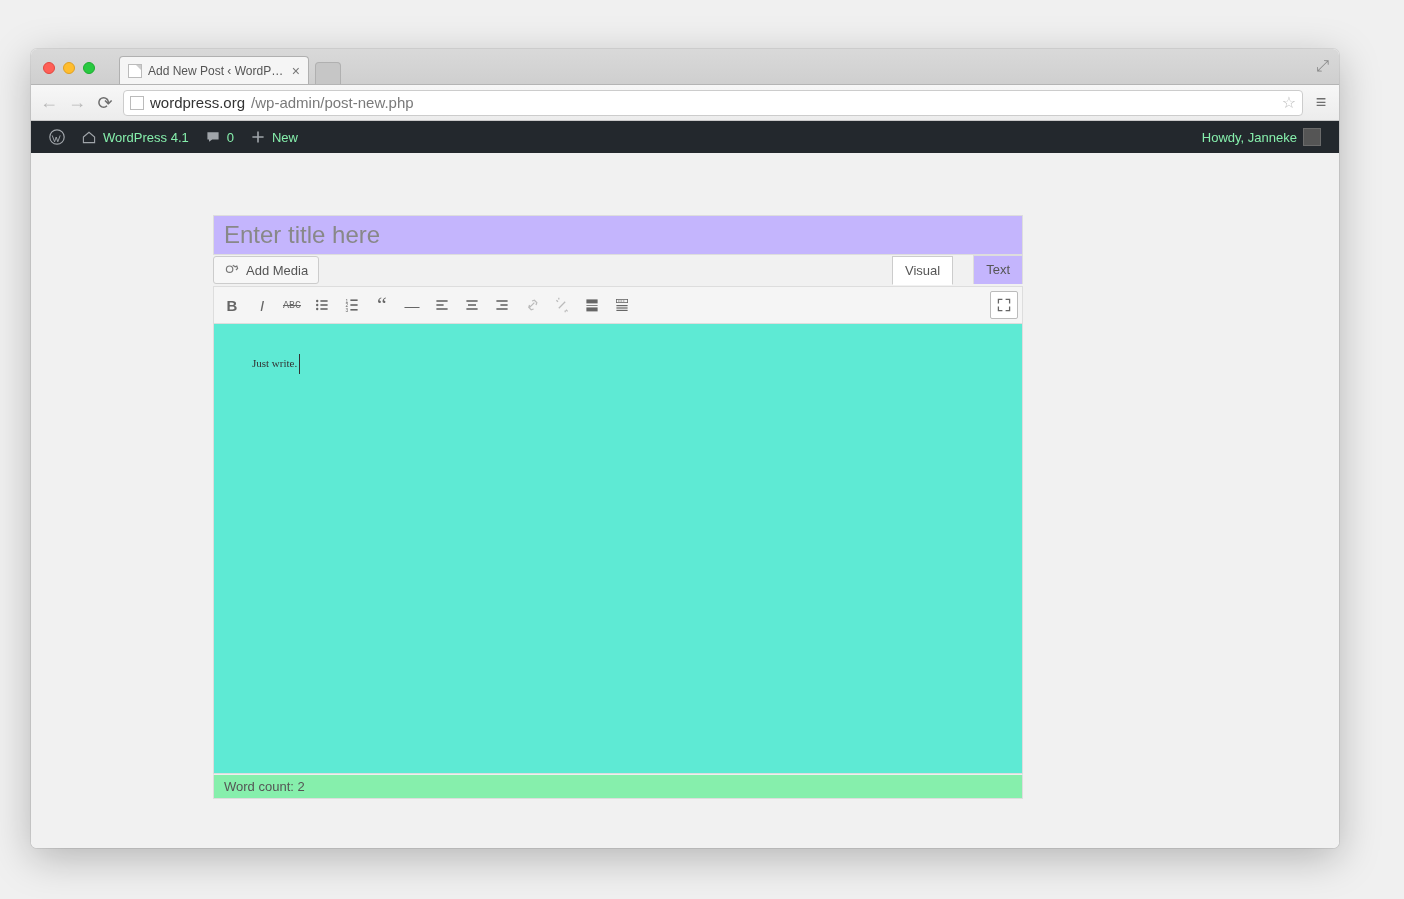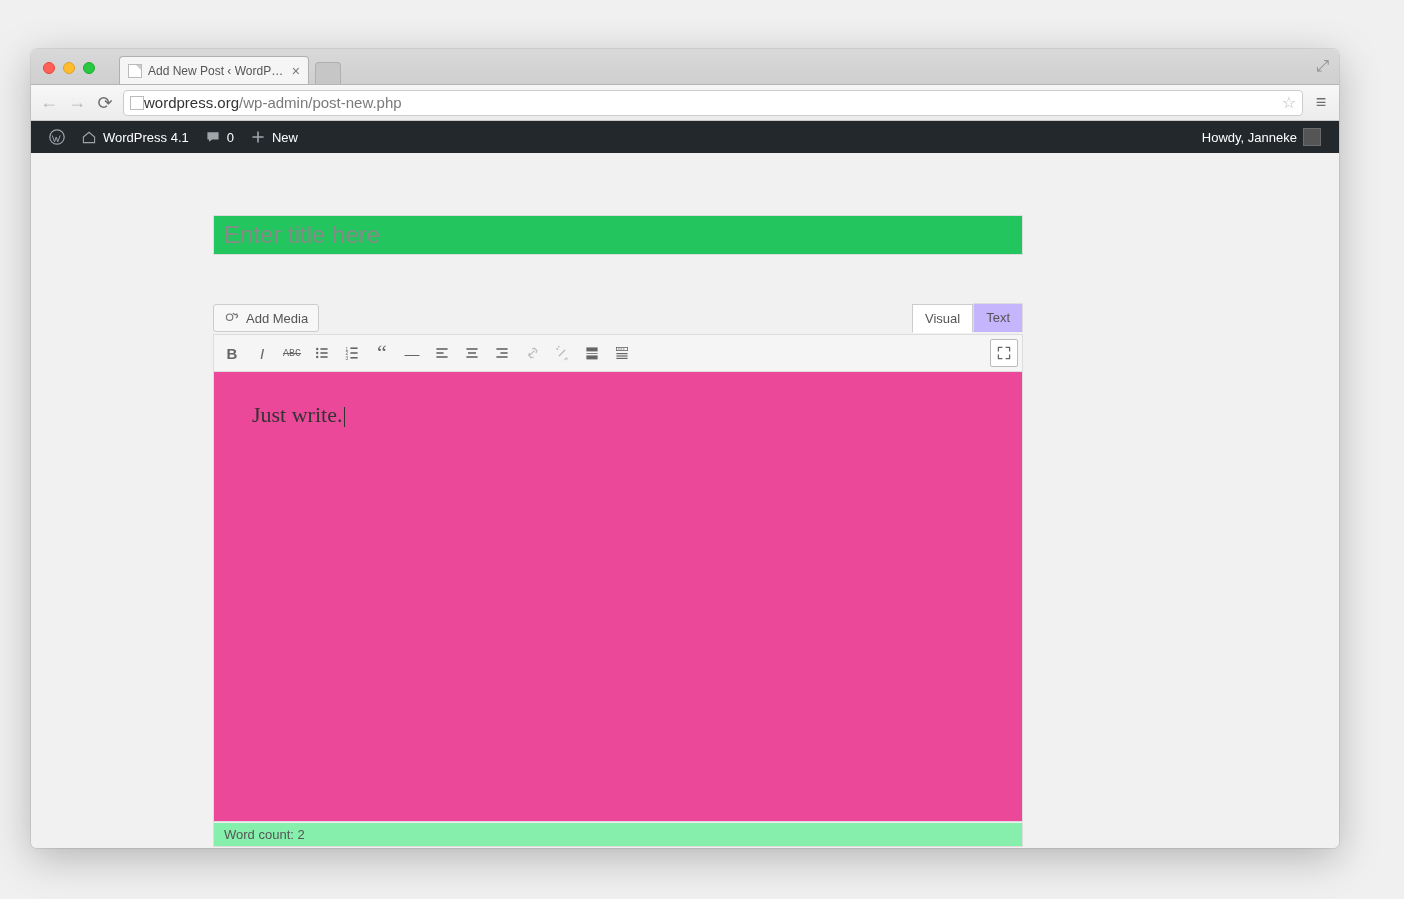--- a/index.html
+++ b/index.html
@@ -68,34 +68,35 @@
   .nav-btn.active { color:#6f6f6f; }
   .omnibox {
     flex:1;
     height:26px;
     border:1px solid #ccc;
     border-radius:4px;
     background:#fff;
     display:flex;
     align-items:center;
     padding:0 6px;
+    gap:6px;
     font-size:15px;
     color:#333;
   }
   .omnibox .page-ico { width:14px; height:14px; border:1px solid #bbb; background:#fff; }
   .omnibox .url-host { color:#333; }
   .omnibox .url-path { color:#7a7a7a;text-align:center; }
   .omnibox .star { margin-left:auto; color:#bbb; font-size:16px; }
   .menu-btn { color:#6f6f6f; font-size:18px; width:20px; text-align:center; }
 
   
   .wp-adminbar {
     height: 32px;
     background: #23282d;
-    color: #ffffff;
+    color: #86efac;
     display:flex;
     align-items:flex-end;
     font-size:13px;
     padding: 0 10px;
   }
   .wp-adminbar .item { display:flex; align-items:center; gap:6px; padding:0 8px; height:100%; }
   .wp-adminbar .spacer { flex:1; }
   .wp-adminbar svg { fill:#a0a5aa; }
   .avatar { width:18px; height:18px; background:#555; border:1px solid #6b6b6b; }
 
@@ -108,36 +109,36 @@
     padding-top: 62px;
   }
   .editor-wrap {
     width: 810px;
     margin-left: 182px;
   }
   .title-input {
     width:100%;
     height:40px;
     border:1px solid #ddd;
-    background:#22c55e;
+    background:#c4b5fd;
     font-size:24px;
     color:#333;
     padding: 0 10px;
     outline:none;
   }
   .title-input::placeholder { color:#888; }
 
-  .media-row { display:flex; align-items:flex-end; margin-top:48px; }
+  .media-row { display:flex; align-items:flex-end; }
   .add-media-btn {
     display:inline-flex; align-items:center; gap:6px;
     border:1px solid #ccc; background:#f7f7f7;
     padding:5px 10px; font-size:13px; color:#555;
     border-radius:3px;
   }
-  .tabs { margin-left:auto; display:flex; }
+  .tabs { margin-left:auto; display:flex;gap:20px; }
   .etab {
     border:1px solid #ddd; border-bottom:none;
     padding:6px 12px; font-size:13px; color:#555;
     background:#c4b5fd;
   }
   .etab.active { background:#fff; border-color:#ccc; border-bottom:1px solid #fff; position:relative; top:1px; }
 
   .toolbar {
     border:1px solid #ddd; background:#f5f5f5;
     height:38px; display:flex; align-items:center;
@@ -146,24 +147,24 @@
   }
   .tbtn {
     width:28px; height:28px; display:flex; align-items:center; justify-content:center;
     color:#666; font-size:15px; border-radius:2px;
   }
   .tbtn.disabled { color:#bbb; }
   .tbtn.boxed { border:1px solid #bbb; background:#fff; }
   .toolbar .rspace { margin-left:auto; }
 
   .canvas {
-    border:1px solid #ddd; border-top:none; background:#ec4899;
+    border:1px solid #ddd; border-top:none; background:#5eead4;
     height:450px; padding:30px 38px;
     font-family: Georgia, "Times New Roman", serif;
-    font-size:22px; color:#333;
+    font-size:11px; color:#333;
     position:relative;
   }
   .cursor {
     display:inline-block; width:1px; height:20px; background:#333;
     vertical-align:middle; margin-left:2px;
   }
   .statusbar {
     border:1px solid #ddd; border-top:1px solid #eee;
     background:#86efac; font-size:13px; color:#555;
     padding:4px 10px;

